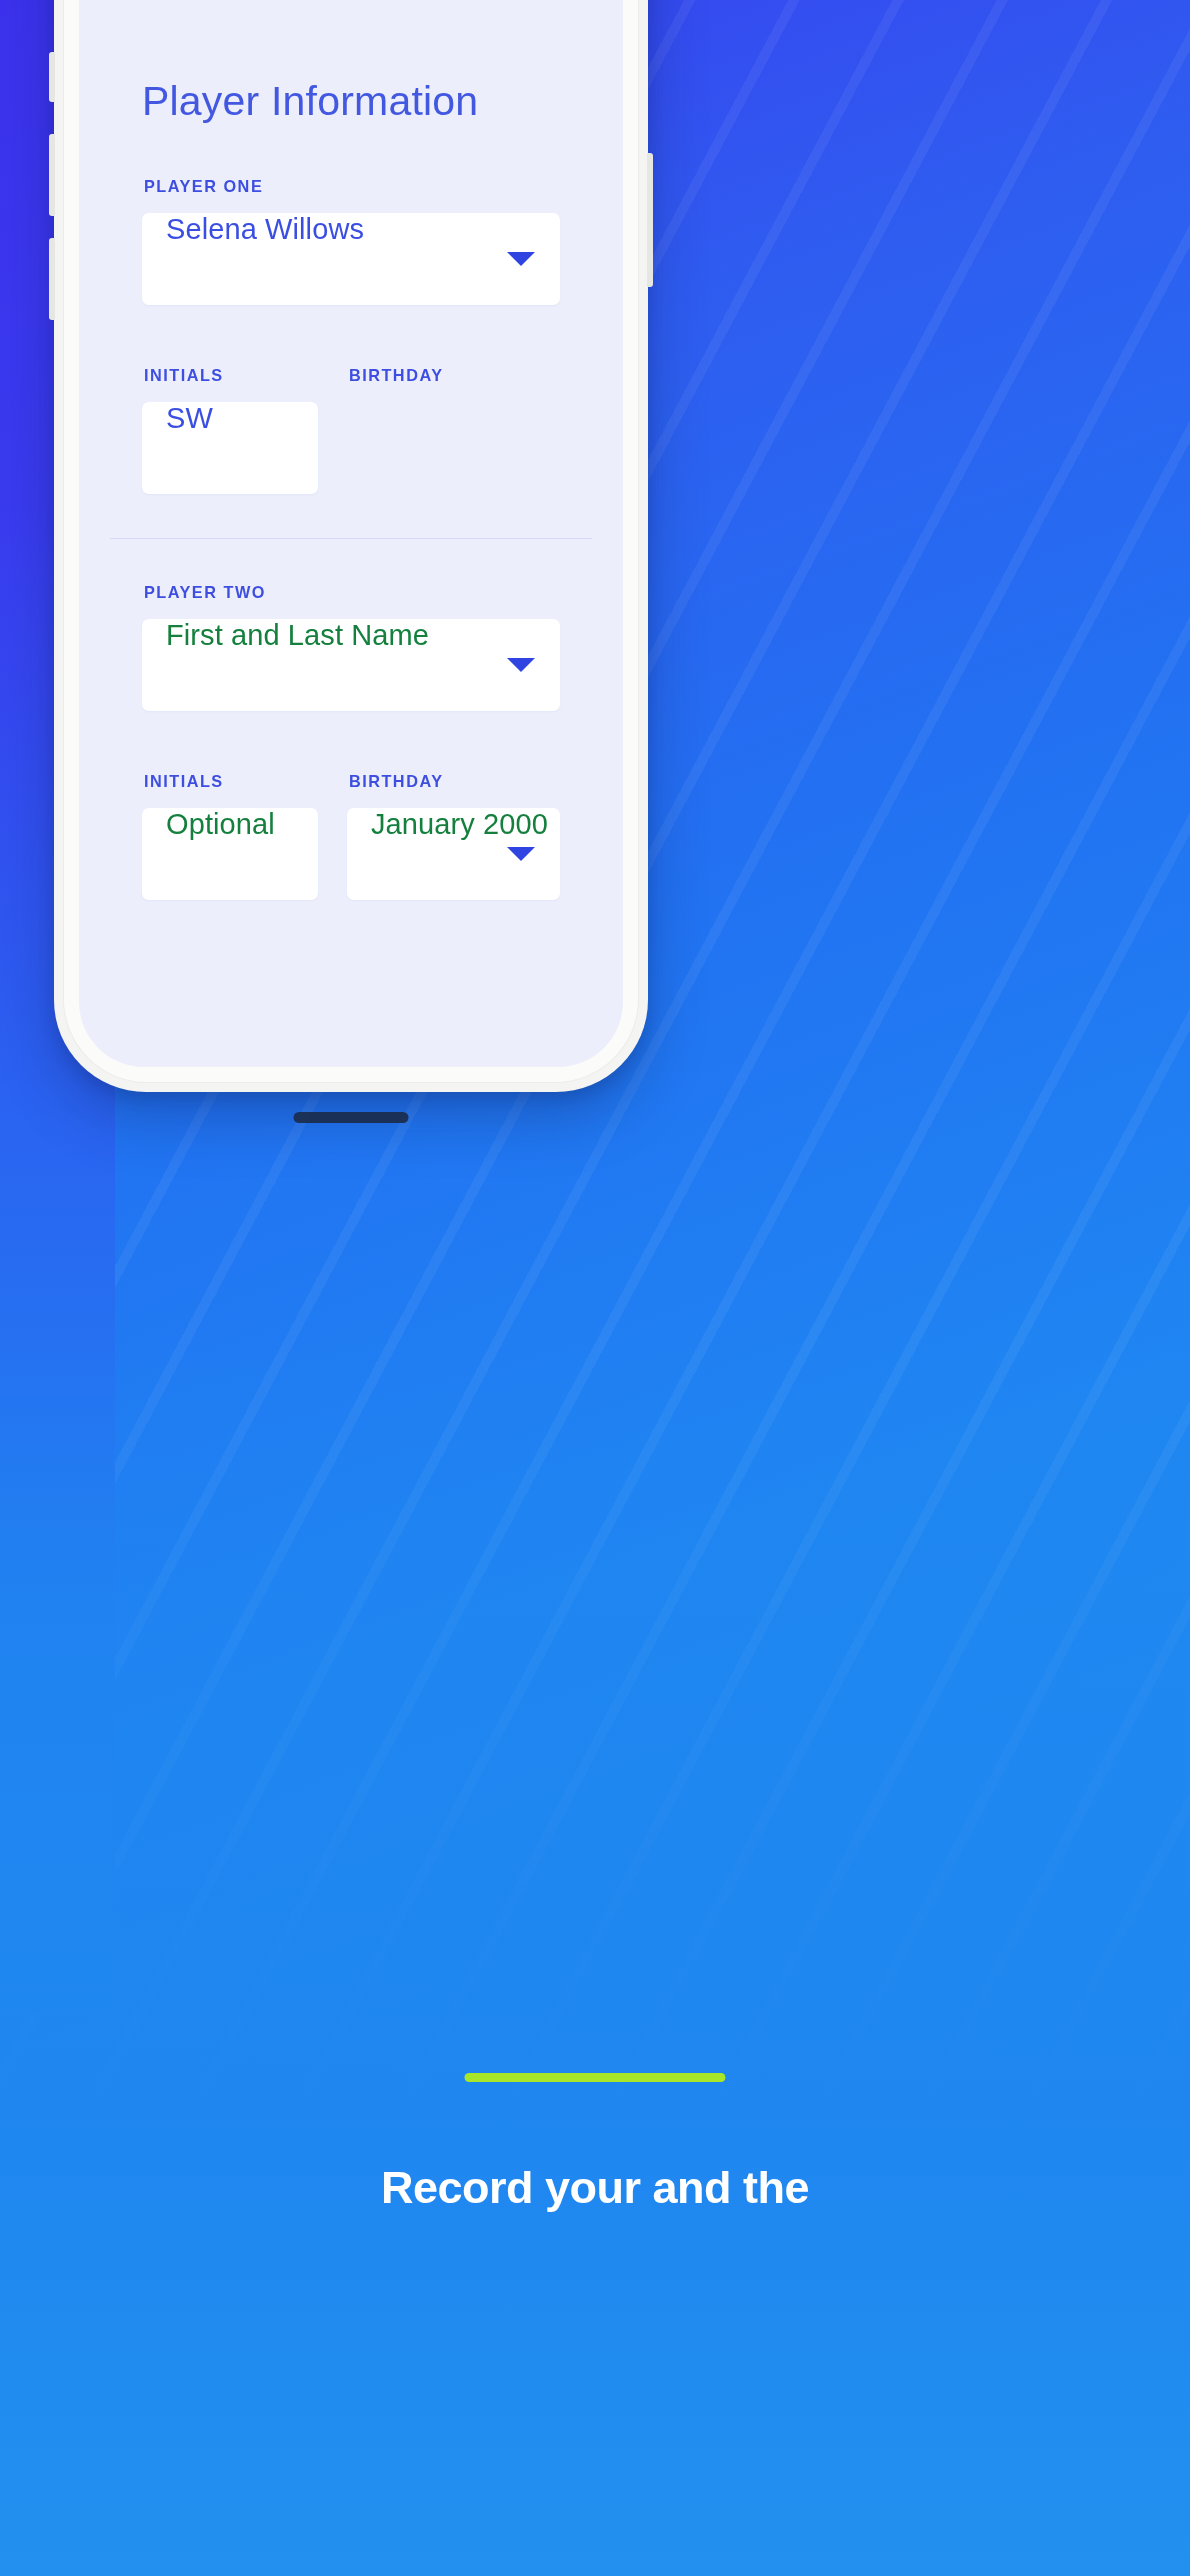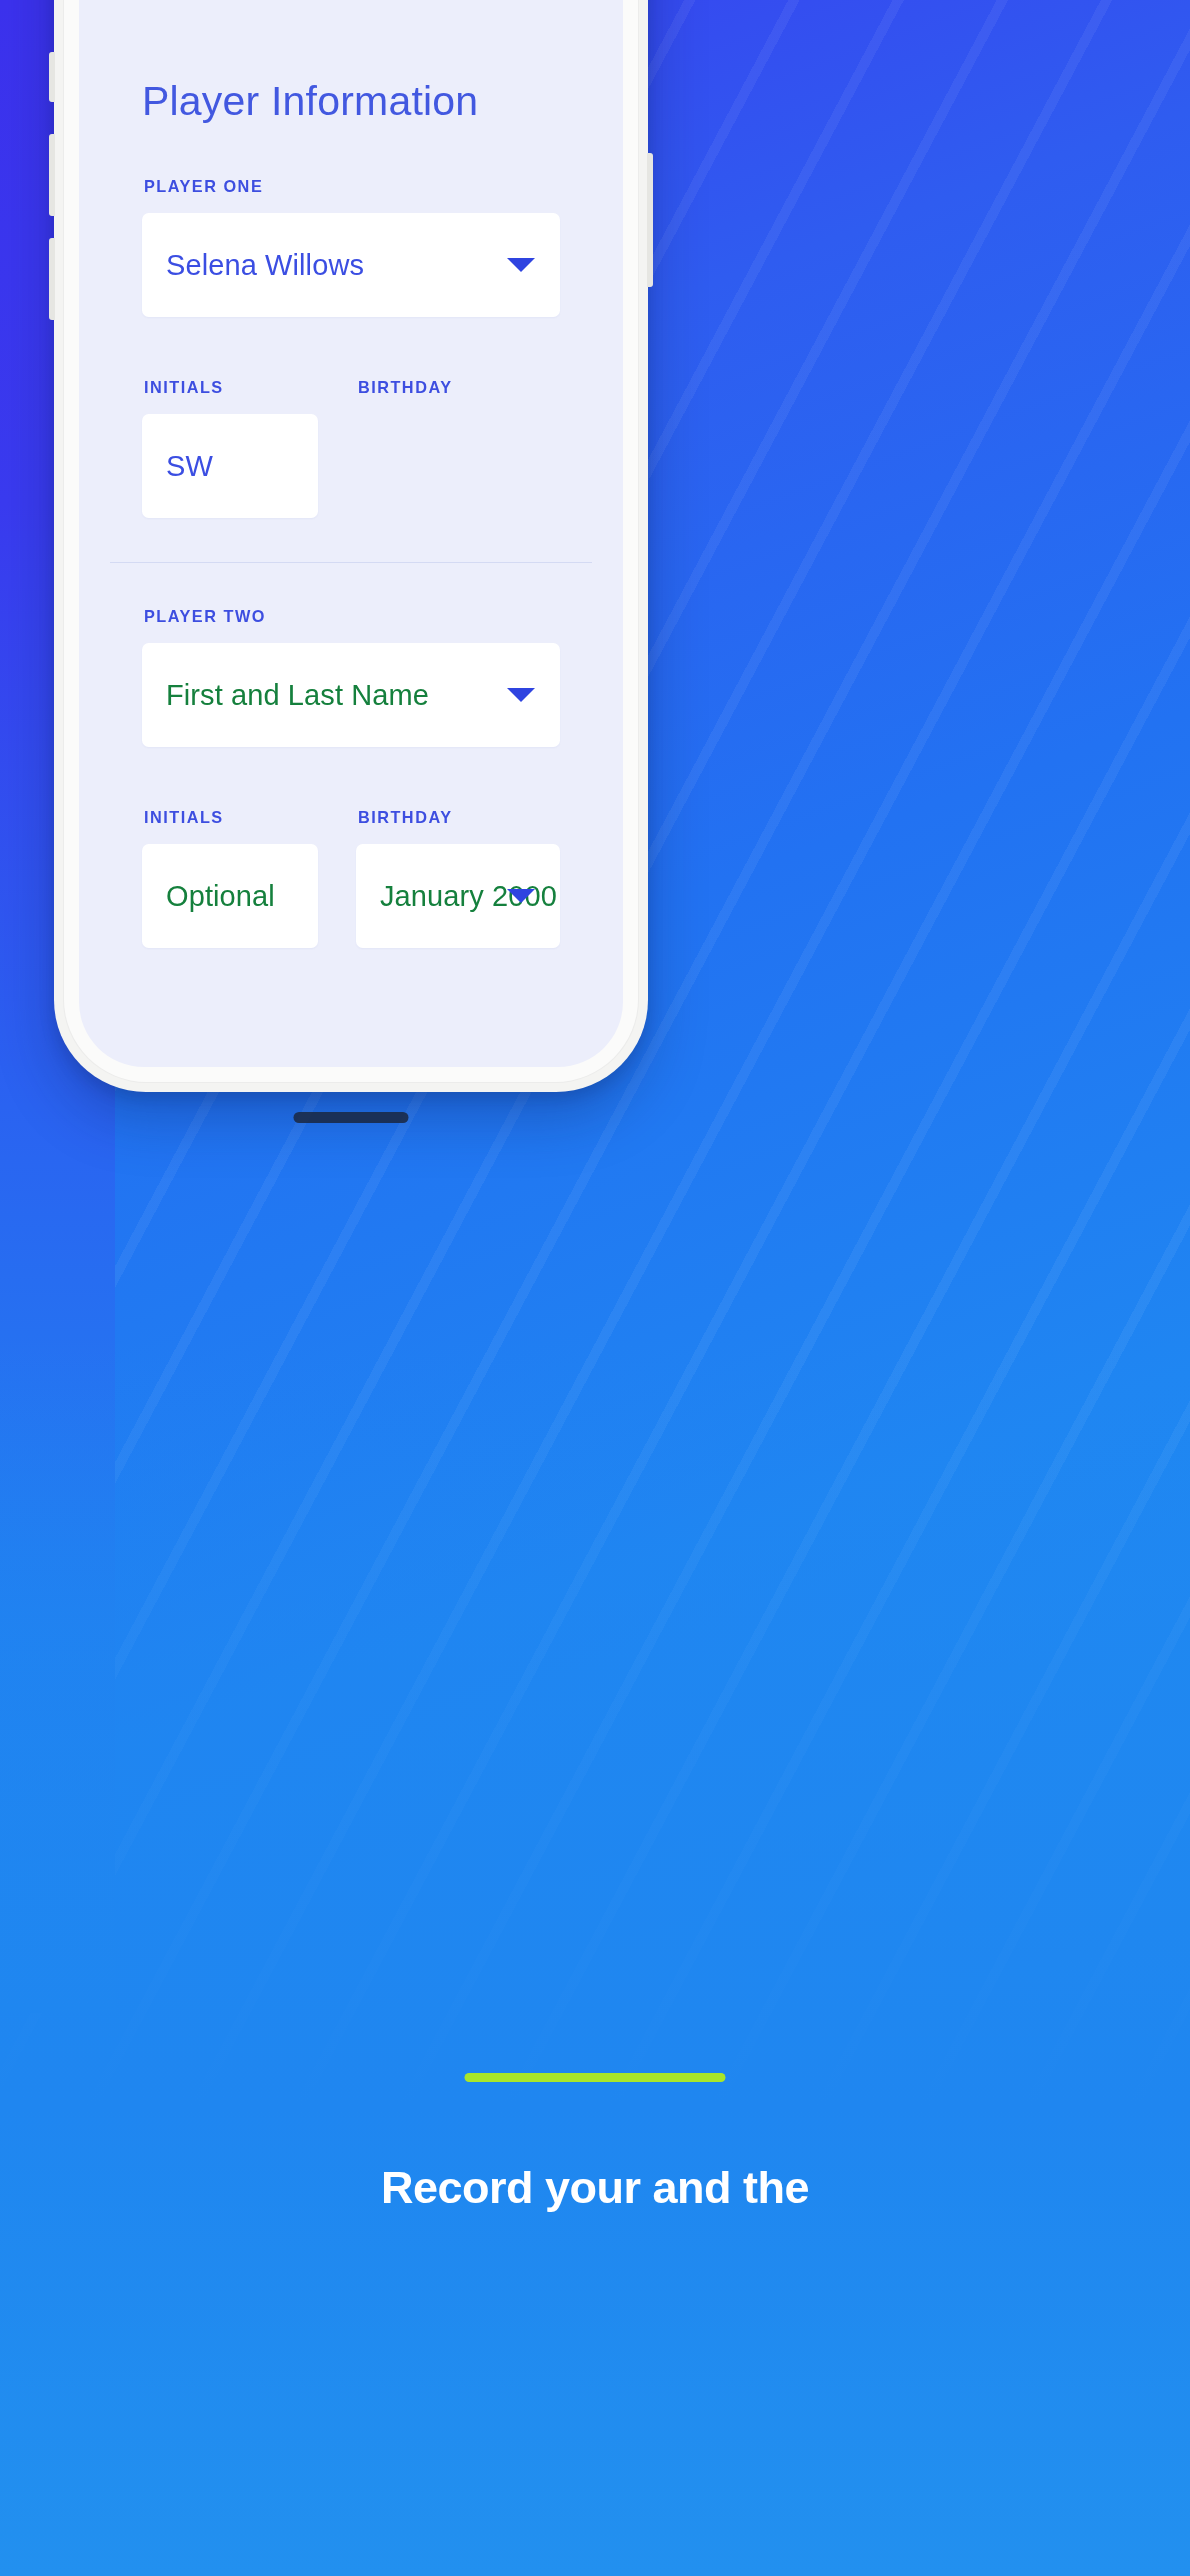--- a/index.html
+++ b/index.html
@@ -135,25 +135,25 @@
     font-weight: 700;
     letter-spacing: 1.5px;
     margin: 0 0 17px 1.9px;
     text-transform: uppercase;
   }
   .field-label.group-top { margin-top: 61px; }
   .field-label.first { margin-top: 55px; }
 
   .input-box {
     position: relative;
-    height: 104px;
+    height: 92px;
     background: #ffffff;
     border-radius: 6.7px;
     display: flex;
-    align-items: center;
+    align-items: flex-start;
     box-shadow: 0 1px 1.9px rgba(60, 80, 180, 0.05);
   }
   .input-box .value {
     color: #3b4ee2;
     font-size: 29px;
     font-weight: 400;
     padding-left: 24px;
     letter-spacing: 0.1px;
   }
   .input-box .value.placeholder { color: #15803d; }
@@ -164,21 +164,21 @@
     top: 50%;
     transform: translateY(-50%);
     width: 0; height: 0;
     border-left: 14.4px solid transparent;
     border-right: 14.4px solid transparent;
     border-top: 14.4px solid #2f44e0;
   }
 
   .row2 {
     display: flex;
-    gap: 38px;
+    gap: 29px;
   }
   .row2 > .col { flex: 1 1 0; min-width: 0; }
   .row2 > .col.narrow { flex: 0 0 176px; }
 
   
   #accent-bar {
     position: absolute;
     left: 50%;
     transform: translateX(-50%);
     top: 2073px;

